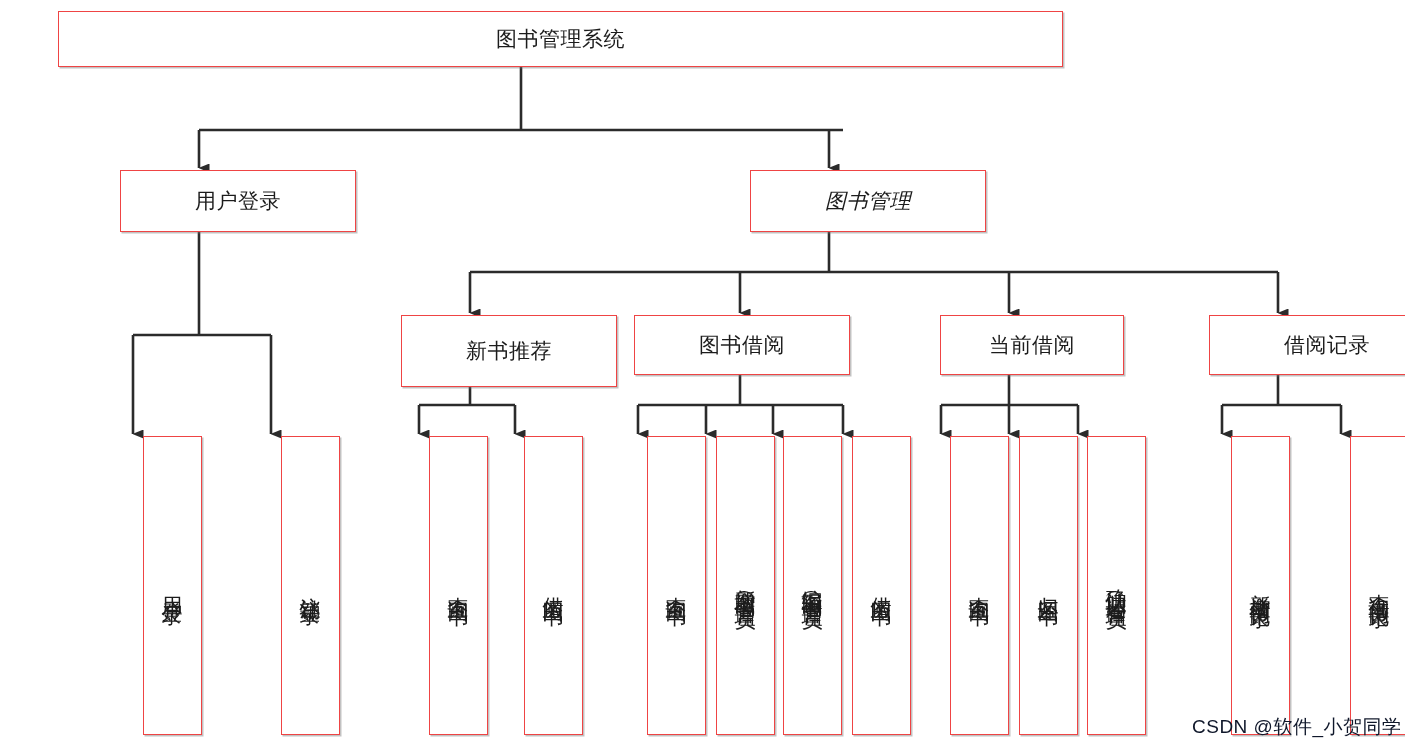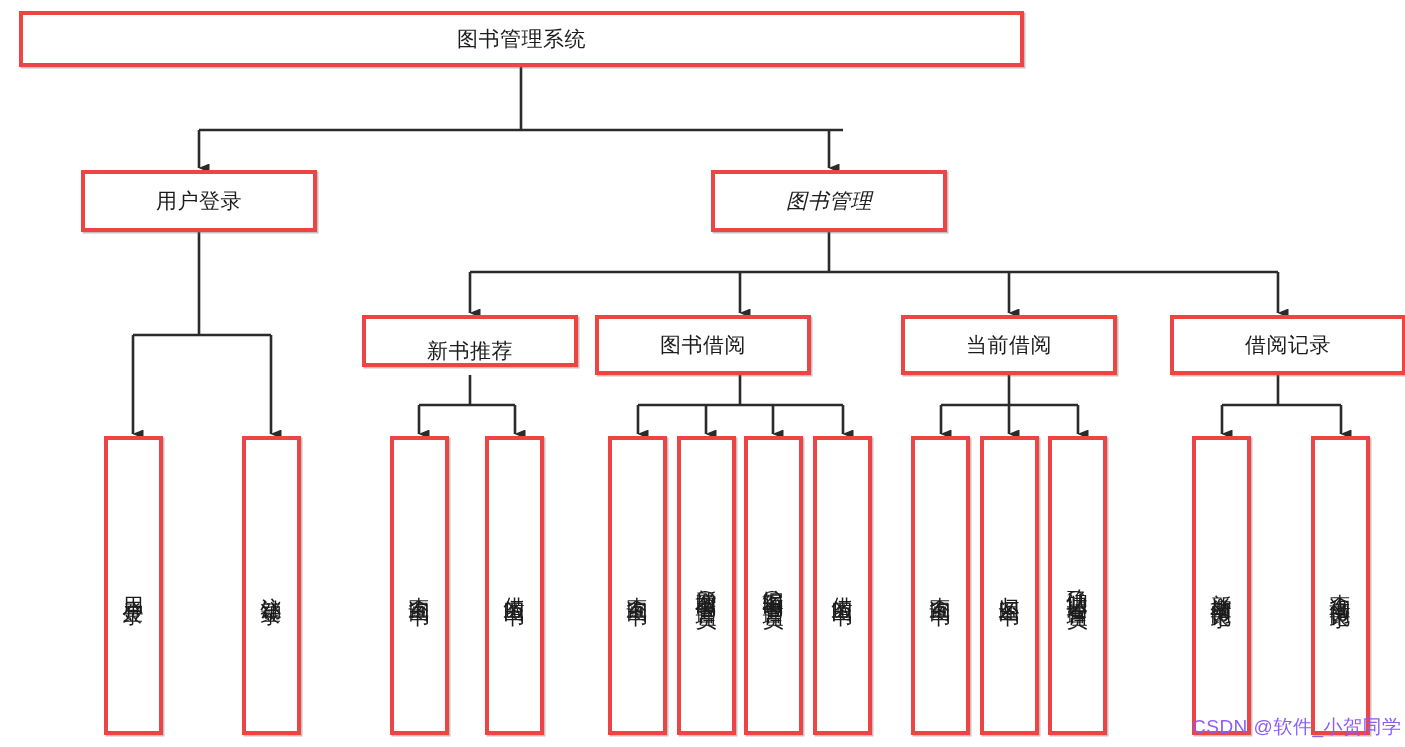--- a/index.html
+++ b/index.html
@@ -25,25 +25,26 @@
     left: 0;
     top: 0;
     width: 1405px;
     height: 747px;
     pointer-events: none;
   }
   .node {
     position: absolute;
     box-sizing: border-box;
     background: #ffffff;
-    border: 4px solid #ef4444;
+    border: 1px solid #ef4444;
     display: flex;
     align-items: center;
     justify-content: center;
     box-shadow: 1.5px 1.5px 0 rgba(120,120,120,0.45);
+    margin-left: 39px;
   }
   .node-label {
     color: #1c1c1c;
     line-height: 1.16;
     white-space: nowrap;
     letter-spacing: 0.5px;
   }
   .node.horizontal .node-label {
     font-size: 21px;
   }
@@ -54,21 +55,21 @@
   .node.vertical .node-label {
     writing-mode: vertical-rl;
     text-orientation: upright;
     font-size: 21px;
     letter-spacing: 3px;
     line-height: 1;
     max-height: 100%;
   }
   .watermark {
     position: absolute;
-    color: #8b5cf6;
+    color: #0f172a;
     font-size: 19px;
     white-space: nowrap;
     letter-spacing: 0.5px;
   }
 </style>
 </head>
 <body>
 
 <div id="diagram-root">
 
@@ -126,27 +127,27 @@
     <span class="node-label">图书管理系统</span>
   </div>
 
   <div class="node horizontal" style="left:81px; top:170px; width:236px; height:62px;">
     <span class="node-label">用户登录</span>
   </div>
   <div class="node horizontal" style="left:711px; top:170px; width:236px; height:62px;font-style:italic;">
     <span class="node-label">图书管理</span>
   </div>
 
-  <div class="node horizontal" style="left:362px; top:315px; width:216px; height:52px;align-items:flex-end;">
+  <div class="node horizontal" style="left:362px; top:315px; width:216px; height:72px;">
     <span class="node-label">新书推荐</span>
   </div>
   <div class="node horizontal" style="left:595px; top:315px; width:216px; height:60px;">
     <span class="node-label">图书借阅</span>
   </div>
-  <div class="node horizontal" style="left:901px; top:315px; width:216px; height:60px;">
+  <div class="node horizontal" style="left:901px; top:315px; width:184px; height:60px;">
     <span class="node-label">当前借阅</span>
   </div>
   <div class="node horizontal" style="left:1170px; top:315px; width:236px; height:60px;">
     <span class="node-label">借阅记录</span>
   </div>
 
   <div class="node vertical" style="left:104px; top:436px; width:59px; height:299px;">
     <span class="node-label">用户登录</span>
   </div>
   <div class="node vertical" style="left:242px; top:436px; width:59px; height:299px;">

